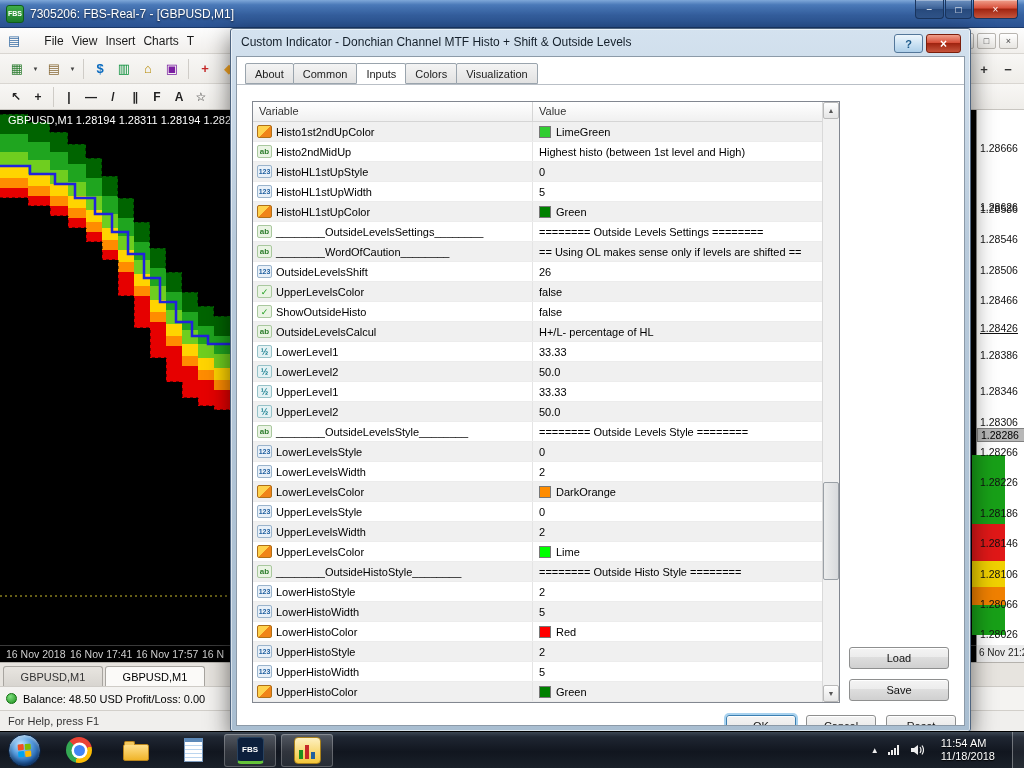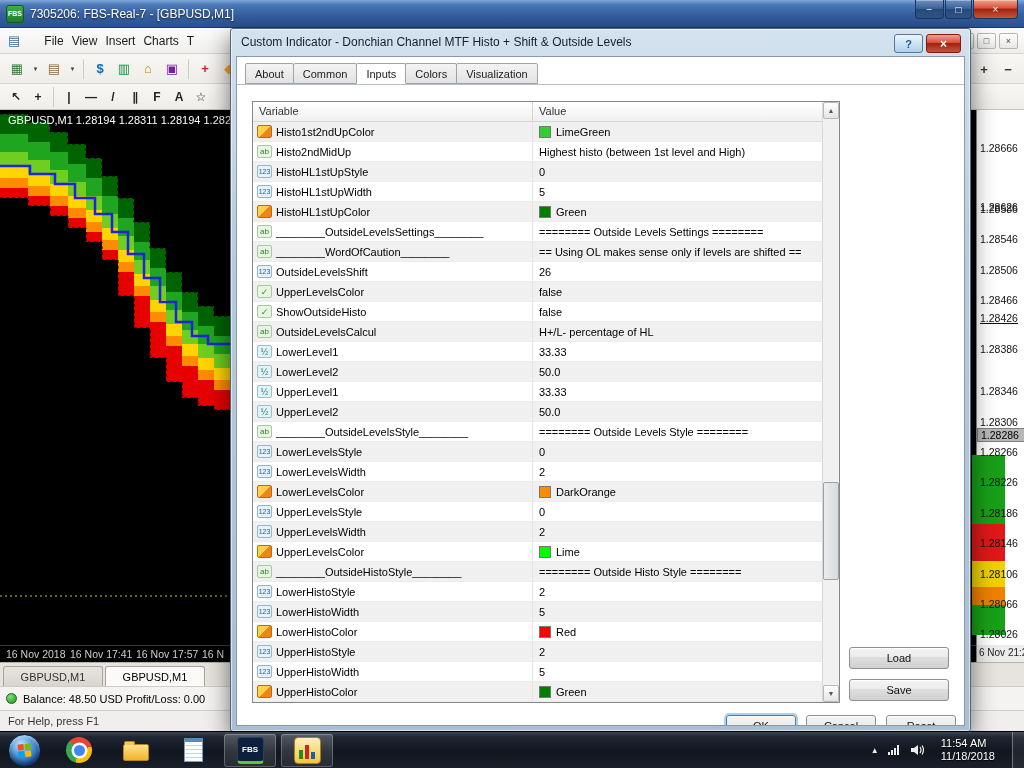--- a/index.html
+++ b/index.html
@@ -99,21 +99,21 @@
   border-bottom:1px solid #d5d5d5;color:#333;margin-right:17px}
 #thead .hc{padding:3px 0 0 6px}
 #thead .hc.var{width:280px;border-right:1px solid #d5d5d5}
 #tbody{position:absolute;left:0;top:20px;right:17px;bottom:0;overflow:hidden}
 .trow{height:20px;display:flex;border-bottom:1px solid #ececec;background:#fff}
 .trow:nth-child(odd){background:#f0f0f0}
 .cvar{width:280px;display:flex;align-items:center;gap:4px;padding-left:4px;
   border-right:1px solid #e4e4e4;overflow:hidden;white-space:nowrap}
 .cval{flex:1;display:flex;align-items:center;gap:5px;padding-left:6px;overflow:hidden;white-space:nowrap}
 .ticon{width:15px;height:13px;border-radius:2px;display:flex;align-items:center;justify-content:center;
-  font-weight:normal;flex:none}
+  font-weight:bold;flex:none}
 .ticon.str{color:#2c7d2c;background:#eaf4e4;border:1px solid #a9c89e;font-size:8px}
 .ticon.int{color:#1f5f9f;background:#e8f0f8;border:1px solid #9ab4cc;font-size:7px}
 .ticon.dbl{color:#147d8d;background:#e4f2f4;border:1px solid #96c2c8;font-size:9px}
 .ticon.bool{color:#1e9e1e;background:#eaf4e4;border:1px solid #a9c89e;font-size:9px}
 .ticon.color{background:linear-gradient(135deg,#ffd24d 50%,#f08418 50%);border:1px solid #b07018}
 .swatch{width:12px;height:12px;border:1px solid #777;flex:none}
 #sbar{position:absolute;top:0;right:0;bottom:0;width:17px;background:#f1f1f1;border-left:1px solid #d9d9d9}
 .sarrow{position:absolute;left:0;width:16px;height:17px;border:1px solid #b9b9b9;border-radius:2px;
   background:linear-gradient(#fefefe,#e5e5e5);color:#555;font-size:7px;
   display:flex;align-items:center;justify-content:center}
@@ -258,22 +258,22 @@
       <div style="width: 33px; height: 18px; background: rgb(240, 128, 0);"></div>
       <div style="width: 33px; height: 30px; background: rgb(24, 160, 24);"></div>
     </div>
   <div id="pricemark">1.28286</div>
 <div class="plabel" style="top: 32px;">1.28666</div>
     <div class="plabel" style="top: 62.4px; margin-top: 29px;">1.28626</div>
     <div class="plabel" style="top: 92.8px;">1.28586</div>
     <div class="plabel" style="top: 123.2px;">1.28546</div>
     <div class="plabel" style="top: 153.6px;">1.28506</div>
     <div class="plabel" style="top: 184px;">1.28466</div>
-    <div class="plabel" style="top: 202px; text-decoration: underline;">1.28426</div>
-    <div class="plabel" style="top: 233px;">1.28386</div>
+    <div class="plabel" style="top: 212px; text-decoration: underline;">1.28426</div>
+    <div class="plabel" style="top: 239px;">1.28386</div>
     <div class="plabel" style="top: 275.2px;">1.28346</div>
     <div class="plabel" style="top: 305.6px;">1.28306</div>
     <div class="plabel" style="top: 336px;">1.28266</div>
     <div class="plabel" style="top: 366.4px;">1.28226</div>
     <div class="plabel" style="top: 396.8px;">1.28186</div>
     <div class="plabel" style="top: 427.2px;">1.28146</div>
     <div class="plabel" style="top: 457.6px;">1.28106</div>
     <div class="plabel" style="top: 488px;">1.28066</div>
     <div class="plabel" style="top: 518.4px;">1.28026</div>
   </div>

